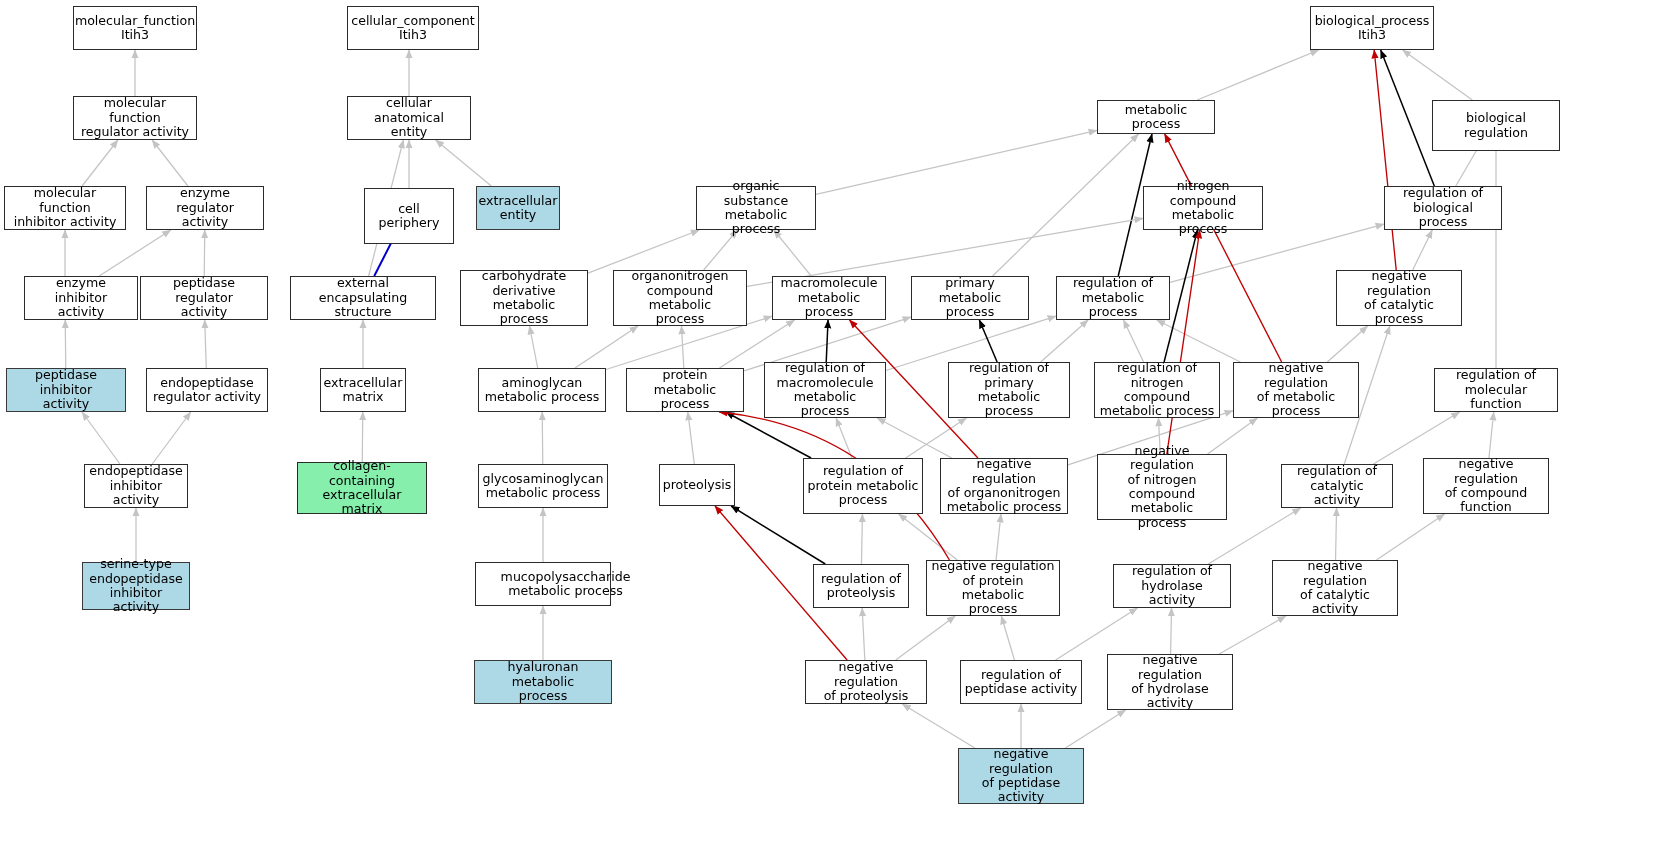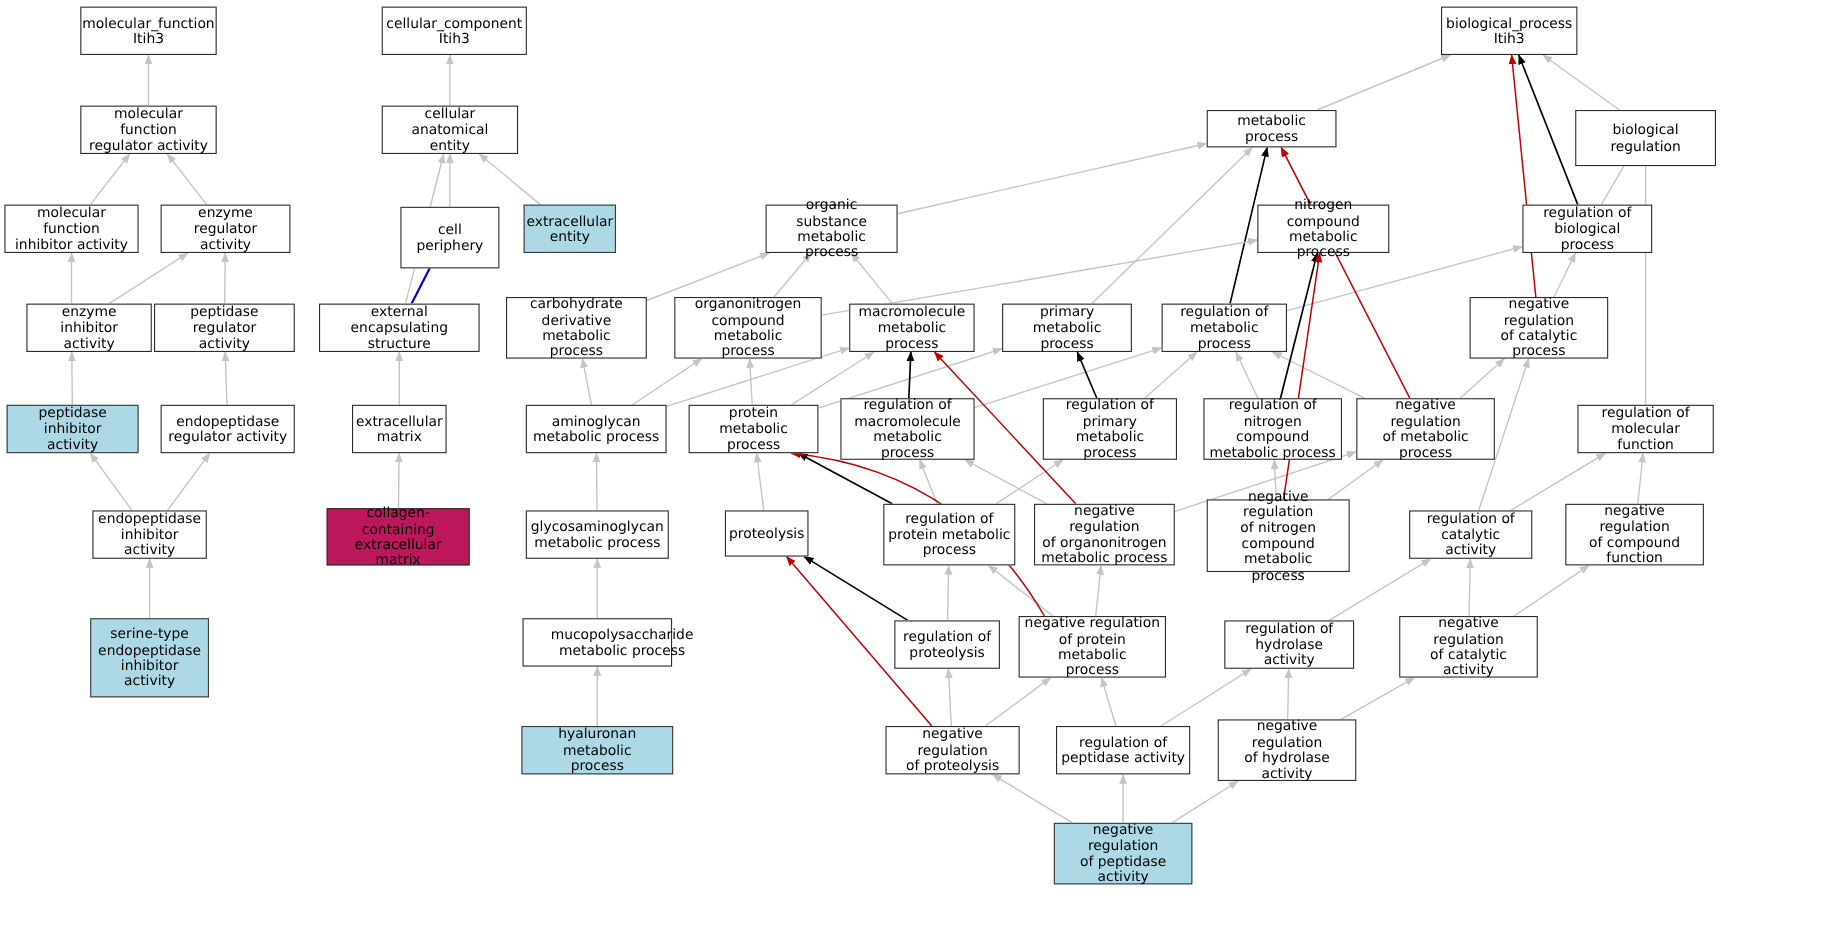--- a/index.html
+++ b/index.html
@@ -3,21 +3,21 @@
 <meta charset="utf-8">
 <style>
   html,body{margin:0;padding:0;background:#ffffff;}
   #canvas{position:relative;width:1671px;height:856px;background:#fff;
           font-family:"DejaVu Sans","Liberation Sans",sans-serif;overflow:hidden;}
   #edges{position:absolute;left:0;top:0;width:1671px;height:856px;pointer-events:none;}
   .node{position:absolute;box-sizing:border-box;border:1.3px solid #2b2b2b;background:#ffffff;
         display:flex;align-items:center;justify-content:center;text-align:center;
         font-size:12.6px;line-height:14.4px;color:#000;padding:1px 3px;z-index:5;}
   .node.hl-light{background:#ADD8E6;border:1.6px solid #3a3a3a;}
-  .node.hl-dark{background:#be185d;border:1.6px solid #2b2b2b;}
+  .node.hl-dark{background:#86efac;border:1.6px solid #2b2b2b;}
   .node span{display:block;}
 </style>
 </head>
 <body>
 
 <div id="canvas">
   <svg id="edges" viewBox="0 0 1671 856" xmlns="http://www.w3.org/2000/svg">
     <defs>
       <marker id="ah-grey" markerWidth="11" markerHeight="11" refX="8.4" refY="4" orient="auto" markerUnits="userSpaceOnUse">
         <path d="M0,0.4 L9,4 L0,7.6 z" fill="#c4c4c4"></path>
@@ -405,21 +405,21 @@
           <span>hydrolase activity</span>
         </div>
       </div>
       <div class="node" style="left: 1272px; top: 560px; width: 126px; height: 56px;">
         <div>
           <span>negative regulation</span>
           <span>of catalytic</span>
           <span>activity</span>
         </div>
       </div>
-      <div class="node hl-light" style="left: 82px; top: 562px; width: 108px; height: 72px;">
+      <div class="node hl-light" style="left: 82px; top: 562px; width: 108px; height: 48px;">
         <div>
           <span>serine-type</span>
           <span>endopeptidase</span>
           <span>inhibitor activity</span>
         </div>
       </div>
       <div class="node hl-light" style="left: 474px; top: 660px; width: 138px; height: 44px;">
         <div>
           <span>hyaluronan metabolic</span>
           <span>process</span>

